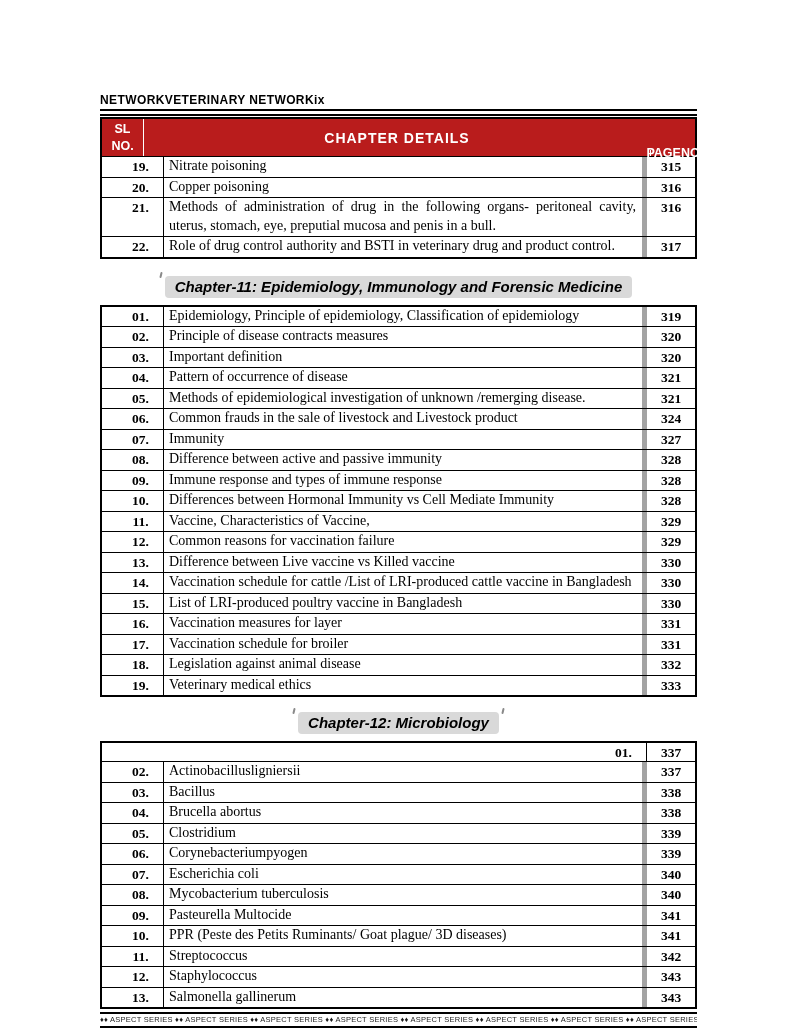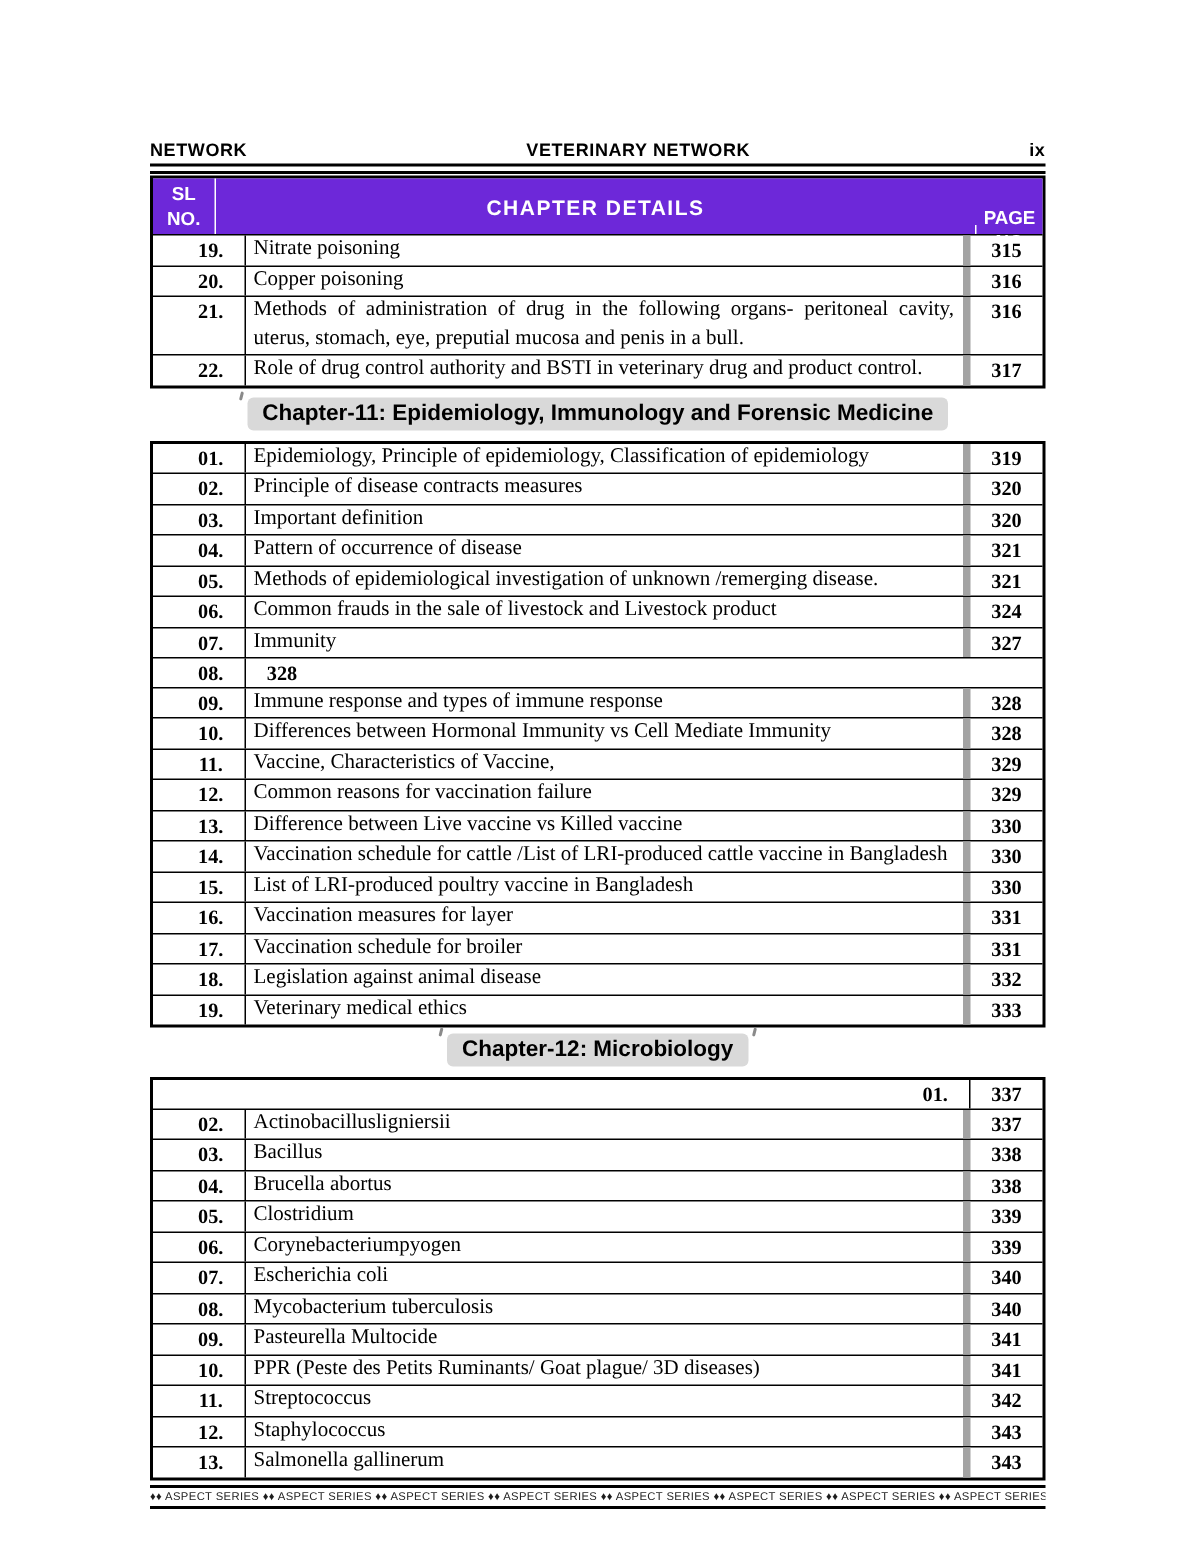--- a/index.html
+++ b/index.html
@@ -8,54 +8,54 @@
     width:800px;height:1035px;
     background:#ffffff;
     font-family:"Liberation Serif","DejaVu Serif",serif;
     color:#000;
     overflow:hidden;
   }
   .content{position:absolute;left:100px;top:93px;width:597px;}
 
   
   .page-header{
-    display:flex;justify-content:space-between;align-items:baseline;
+    display:flex;align-items:baseline;
     font-family:"Liberation Sans","DejaVu Sans",sans-serif;
     font-weight:bold;font-size:12px;letter-spacing:.4px;
     height:14px;
   }
   .double-rule{
     margin-top:2px;height:3px;
     border-top:2.5px solid #000;border-bottom:2px solid #000;
   }
 
   
   .toc-table{
     border:2px solid #000;
     margin-top:1px;
     width:593px;
   }
   .thead{
-    display:flex;background:#6d28d9;color:#fff;
+    display:flex;background:#b91c1c;color:#fff;
     font-family:"Liberation Sans","DejaVu Sans",sans-serif;font-weight:bold;
     height:37px;
     gap:24px;
   }
   .h-sl{
     width:41px;border-right:1px solid #fff;
     display:flex;flex-direction:column;align-items:center;justify-content:center;
     font-size:12.5px;line-height:1.3;
   }
   .h-detail{
     flex:1;display:flex;align-items:center;justify-content:center;
     font-size:14px;letter-spacing:1px;
   }
   .h-page{
     width:44px;border-left:1px solid #fff;
-    display:flex;flex-direction:column;align-items:center;justify-content:center;
+    display:flex;flex-direction:row;align-items:center;justify-content:center;
     font-size:12.5px;line-height:1.3;margin-top:31px;
   }
   .trow{display:flex;border-top:1px solid #000;}
   .t1 .trow{min-height:18.5px;}
   .t2 .trow{min-height:18.8px;}
   .t3 .trow{min-height:18.3px;}
   .t2 .trow:first-child,.t3 .trow:first-child{border-top:none;justify-content:flex-end;}
   .c-sl{
     width:41px;border-right:1px solid #000;
     text-align:center;font-weight:bold;font-size:13.5px;
@@ -65,21 +65,21 @@
     flex:1;border-right:5px solid #a3a3a3;
     font-size:14px;line-height:18.5px;
     padding:0px 6px 1px 5px;text-align:justify;
   }
   .c-page{
     width:44px;text-align:center;font-weight:bold;font-size:13.5px;
     padding:1px 2px 0 2px;line-height:17px;
   }
 
   
-  .ch-wrap{text-align:center;margin-top:4px;height:24px;}
+  .ch-wrap{text-align:center;margin-top:15px;height:24px;font-style:italic;}
   .chapter-heading{
     position:relative;display:inline-block;
     background:#d9d9d9;border-radius:4px;
     font-family:"Liberation Sans","DejaVu Sans",sans-serif;
     font-weight:bold;font-size:15px;
     padding:2px 10px 3px 10px;
   }
   .tick{position:absolute;width:2px;height:6px;background:#8a8a8a;border-radius:1px;transform:rotate(14deg);}
   .tick-left{left:-5px;top:-4px;}
   .tick-right{right:-5px;top:-4px;}
@@ -185,20 +185,21 @@
             <div class="c-detail">Common frauds in the sale of livestock and Livestock product</div>
             <div class="c-page">324</div>
           </div>
           <div class="trow">
             <div class="c-sl">07.</div>
             <div class="c-detail">Immunity</div>
             <div class="c-page">327</div>
           </div>
           <div class="trow">
             <div class="c-sl">08.</div>
+            <div class="c-detail">Difference between active and passive immunity</div>
             <div class="c-page">328</div>
           </div>
           <div class="trow">
             <div class="c-sl">09.</div>
             <div class="c-detail">Immune response and types of immune response</div>
             <div class="c-page">328</div>
           </div>
           <div class="trow">
             <div class="c-sl">10.</div>
             <div class="c-detail">Differences between Hormonal Immunity vs Cell Mediate Immunity</div>

